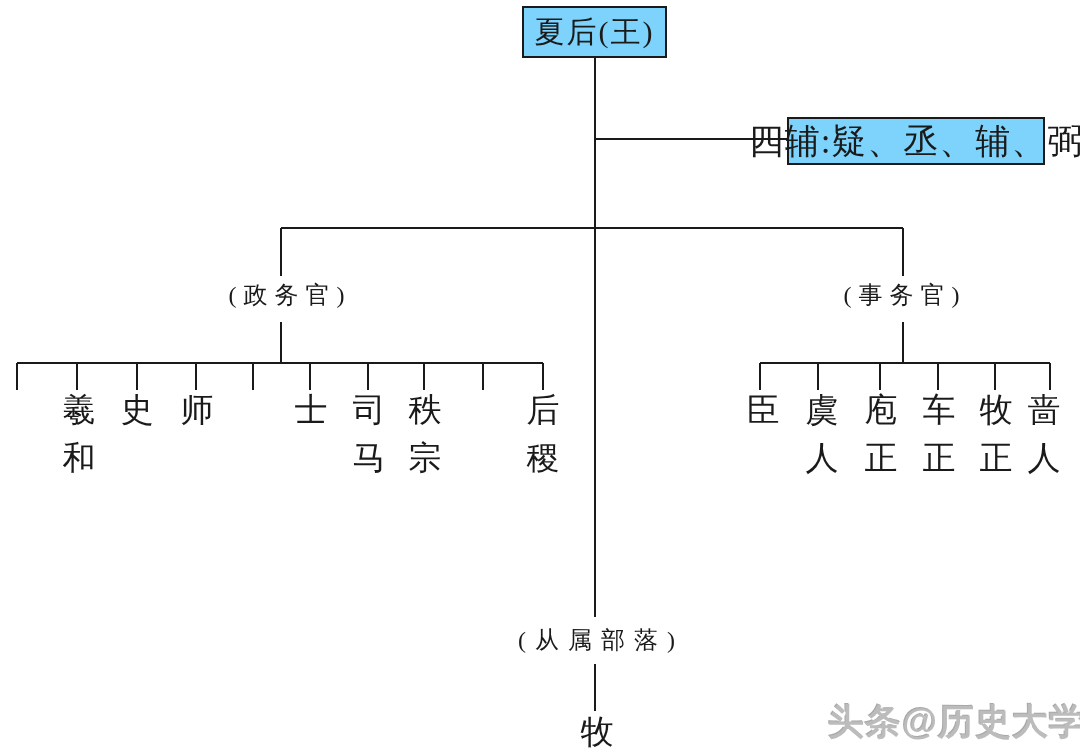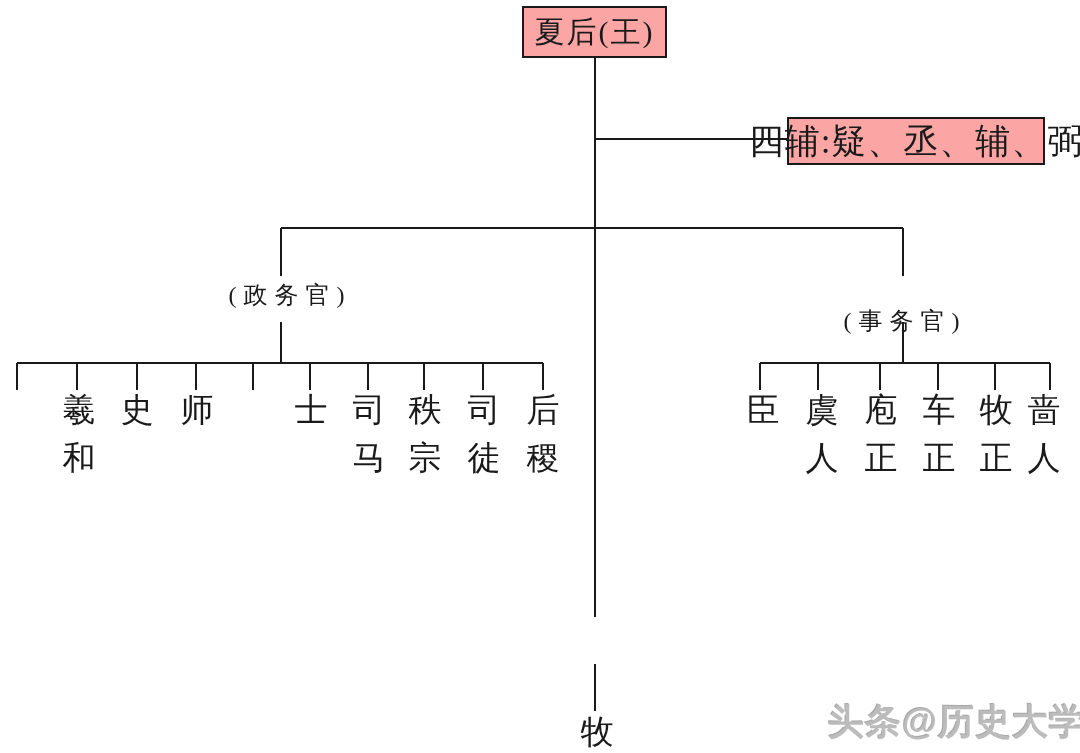--- a/index.html
+++ b/index.html
@@ -22,21 +22,21 @@
     top: 0;
     width: 1080px;
     height: 753px;
   }
   .node-box {
     position: absolute;
     border: 2px solid #1a1a1a;
     display: flex;
     align-items: center;
     justify-content: center;
-    background: #fca5a5;
+    background: #7dd3fc;
     font-size: 30px;
     white-space: nowrap;
   }
   .root-box {
     left: 522px;
     top: 6px;
     width: 141px;
     height: 48px;
     letter-spacing: 2px;
   }
@@ -49,21 +49,21 @@
     letter-spacing: 1px;
   }
   .branch-label {
     position: absolute;
     transform: translateX(-50%);
     font-size: 24px;
     white-space: nowrap;
     letter-spacing: 7px;
   }
   .admin-label  { left: 290px; top: 279px; }
-  .affairs-label{ left: 905px; top: 279px; margin-top: 26px; }
+  .affairs-label{ left: 905px; top: 279px; }
   .subordinate-label {
     left: 601px;
     top: 624px;
     letter-spacing: 9px;
   }
   .child {
     position: absolute;
     top: 386px;
     transform: translateX(-50%);
     width: 35px;
@@ -129,27 +129,27 @@
 
   <div class="branch-label admin-label">(政务官)</div>
   <div class="branch-label affairs-label">(事务官)</div>
 
   <div class="child" style="left:79px">羲和</div>
   <div class="child" style="left:137px">史</div>
   <div class="child" style="left:197px">师</div>
   <div class="child" style="left:311px">士</div>
   <div class="child" style="left:369px">司马</div>
   <div class="child" style="left:425px">秩宗</div>
-  <div class="child" style="left:484px">司徒</div>
   <div class="child" style="left:543px">后稷</div>
 
   <div class="child" style="left:763px">臣</div>
   <div class="child" style="left:822px">虞人</div>
   <div class="child" style="left:881px">庖正</div>
   <div class="child" style="left:939px">车正</div>
   <div class="child" style="left:996px">牧正</div>
   <div class="child" style="left:1044px">啬人</div>
 
+  <div class="branch-label subordinate-label">(从属部落)</div>
   <div class="single-leaf">牧</div>
 
   <div class="watermark">头条@历史大学堂</div>
 
 </div>
 
 </body></html>

